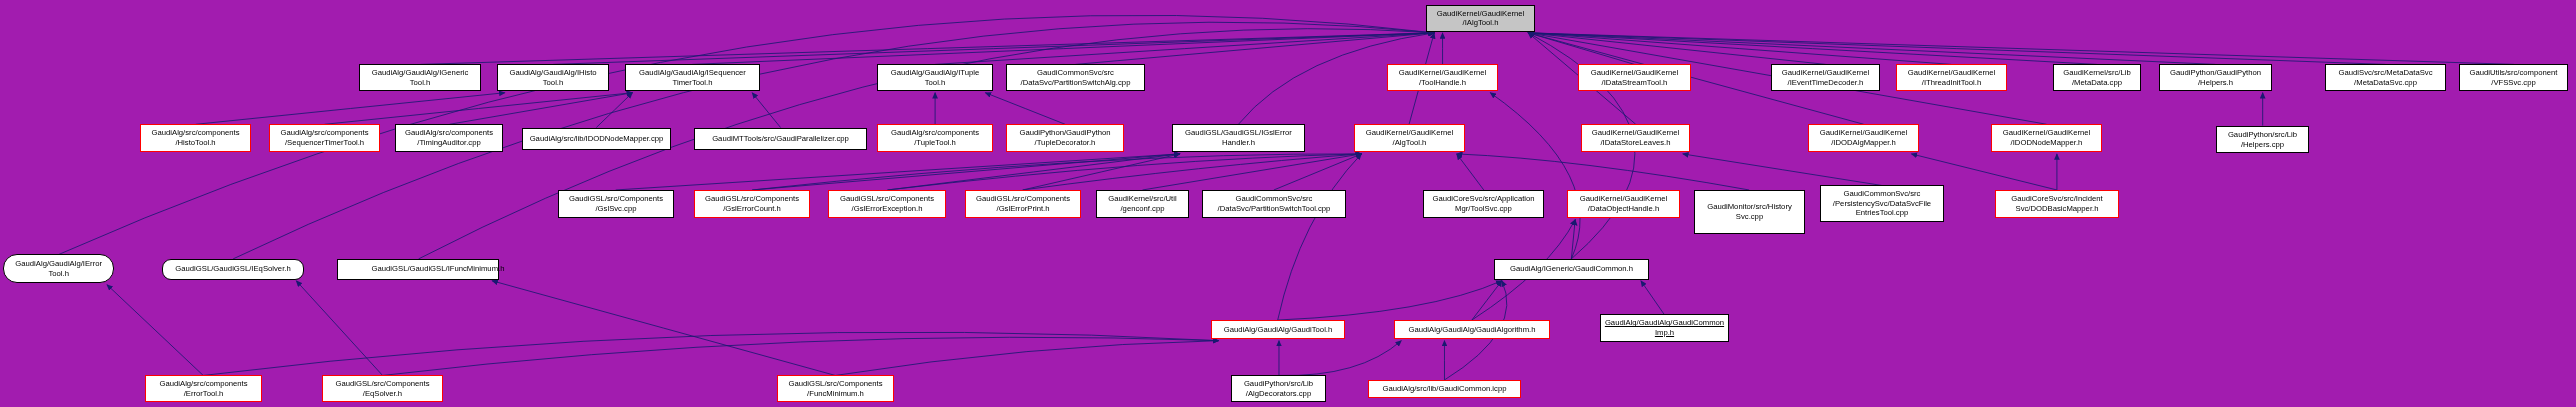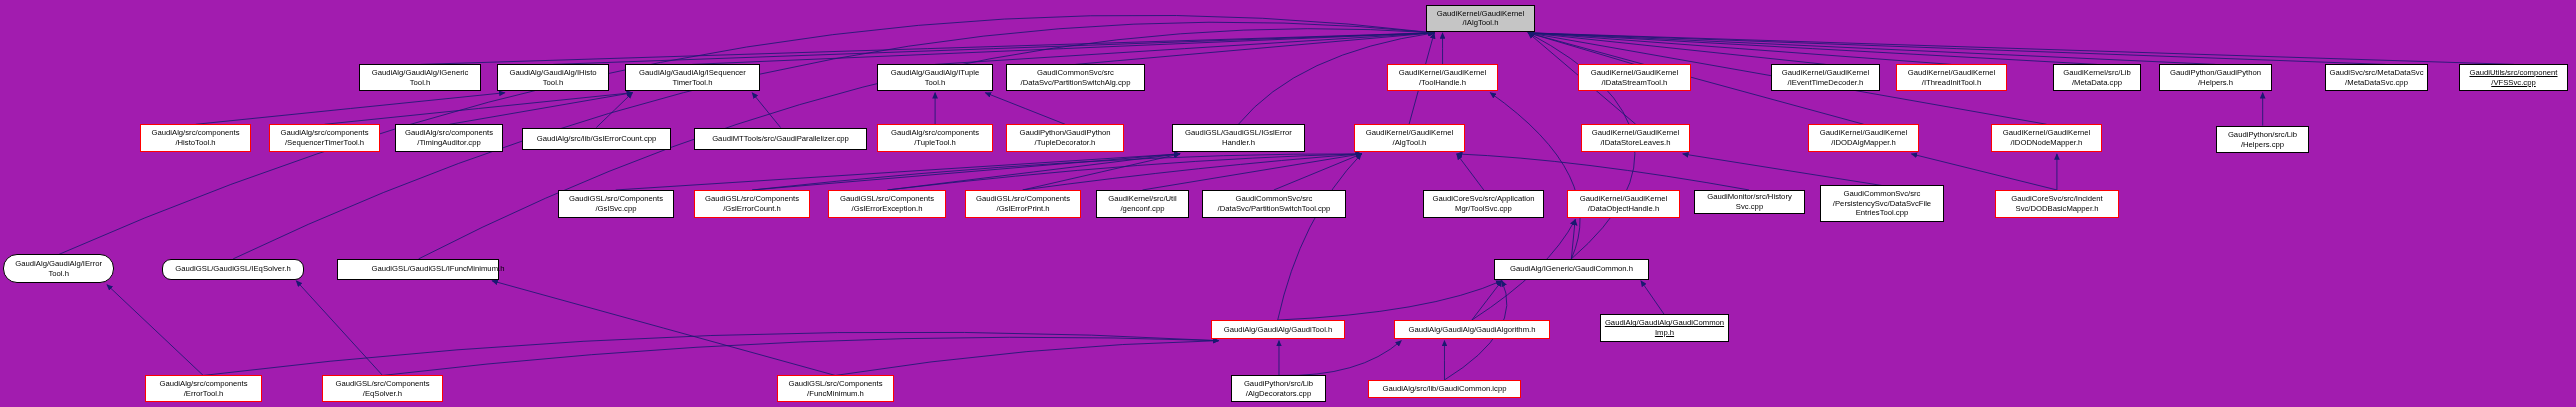--- a/index.html
+++ b/index.html
@@ -125,31 +125,31 @@
     <div class="node red" style="left: 1578px; top: 64px; width: 113px; height: 27px;">GaudiKernel/GaudiKernel
 /IDataStreamTool.h</div>
     <div class="node black" style="left: 1771px; top: 64px; width: 109px; height: 27px;">GaudiKernel/GaudiKernel
 /IEventTimeDecoder.h</div>
     <div class="node red" style="left: 1896px; top: 64px; width: 111px; height: 27px;">GaudiKernel/GaudiKernel
 /IThreadInitTool.h</div>
     <div class="node black" style="left: 2053px; top: 64px; width: 88px; height: 27px;">GaudiKernel/src/Lib
 /MetaData.cpp</div>
     <div class="node black" style="left: 2159px; top: 64px; width: 113px; height: 27px;">GaudiPython/GaudiPython
 /Helpers.h</div>
-    <div class="node black" style="left: 2325px; top: 64px; width: 103px; height: 27px;">GaudiSvc/src/MetaDataSvc
+    <div class="node black" style="left: 2325px; top: 64px; width: 121px; height: 27px;">GaudiSvc/src/MetaDataSvc
 /MetaDataSvc.cpp</div>
-    <div class="node black" style="left: 2459px; top: 64px; width: 109px; height: 27px; text-decoration: underline;">GaudiUtils/src/component
+    <div class="node black" style="left: 2459px; top: 64px; width: 109px; height: 27px;">GaudiUtils/src/component
 /VFSSvc.cpp</div>
     <div class="node red" style="left: 140px; top: 124px; width: 111px; height: 28px;">GaudiAlg/src/components
 /HistoTool.h</div>
     <div class="node red" style="left: 269px; top: 124px; width: 111px; height: 28px;">GaudiAlg/src/components
 /SequencerTimerTool.h</div>
     <div class="node black" style="left: 395px; top: 124px; width: 108px; height: 28px;">GaudiAlg/src/components
 /TimingAuditor.cpp</div>
-    <div class="node black" style="left: 522px; top: 128px; width: 149px; height: 22px;">GaudiAlg/src/lib/GslErrorCount.cpp</div>
+    <div class="node black" style="left: 522px; top: 128px; width: 149px; height: 22px;">GaudiAlg/src/lib/IDODNodeMapper.cpp</div>
     <div class="node black" style="left: 694px; top: 128px; width: 173px; height: 22px;">GaudiMTTools/src/GaudiParallelizer.cpp</div>
     <div class="node red" style="left: 877px; top: 124px; width: 116px; height: 28px;">GaudiAlg/src/components
 /TupleTool.h</div>
     <div class="node red" style="left: 1006px; top: 124px; width: 118px; height: 28px;">GaudiPython/GaudiPython
 /TupleDecorator.h</div>
     <div class="node black" style="left: 1172px; top: 124px; width: 133px; height: 28px;">GaudiGSL/GaudiGSL/IGslError
 Handler.h</div>
     <div class="node red" style="left: 1354px; top: 124px; width: 111px; height: 28px;">GaudiKernel/GaudiKernel
 /AlgTool.h</div>
     <div class="node red" style="left: 1581px; top: 124px; width: 109px; height: 28px;">GaudiKernel/GaudiKernel
@@ -169,21 +169,21 @@
     <div class="node red" style="left: 965px; top: 190px; width: 116px; height: 28px;">GaudiGSL/src/Components
 /GslErrorPrint.h</div>
     <div class="node black" style="left: 1096px; top: 190px; width: 93px; height: 28px;">GaudiKernel/src/Util
 /genconf.cpp</div>
     <div class="node black" style="left: 1202px; top: 190px; width: 144px; height: 28px;">GaudiCommonSvc/src
 /DataSvc/PartitionSwitchTool.cpp</div>
     <div class="node black" style="left: 1423px; top: 190px; width: 121px; height: 28px;">GaudiCoreSvc/src/Application
 Mgr/ToolSvc.cpp</div>
     <div class="node red" style="left: 1567px; top: 190px; width: 113px; height: 28px;">GaudiKernel/GaudiKernel
 /DataObjectHandle.h</div>
-    <div class="node black" style="left: 1694px; top: 190px; width: 111px; height: 24px;">GaudiMonitor/src/History
+    <div class="node black" style="left: 1694px; top: 190px; width: 111px; height: 44px;">GaudiMonitor/src/History
 Svc.cpp</div>
     <div class="node black" style="left: 1820px; top: 185px; width: 124px; height: 37px;">GaudiCommonSvc/src
 /PersistencySvc/DataSvcFile
 EntriesTool.cpp</div>
     <div class="node red" style="left: 1995px; top: 190px; width: 124px; height: 28px;">GaudiCoreSvc/src/Incident
 Svc/DODBasicMapper.h</div>
     <div class="node black" style="left: 3.2px; top: 254px; width: 111px; height: 29px; border-radius: 14px;">GaudiAlg/GaudiAlg/IError
 Tool.h</div>
     <div class="node black" style="left: 162px; top: 259px; width: 142px; height: 20.6px; border-radius: 9px;">GaudiGSL/GaudiGSL/IEqSolver.h</div>
     <div class="node black" style="left: 337px; top: 259px; width: 162px; height: 20.6px; padding-left: 40px;">GaudiGSL/GaudiGSL/IFuncMinimum.h</div>

